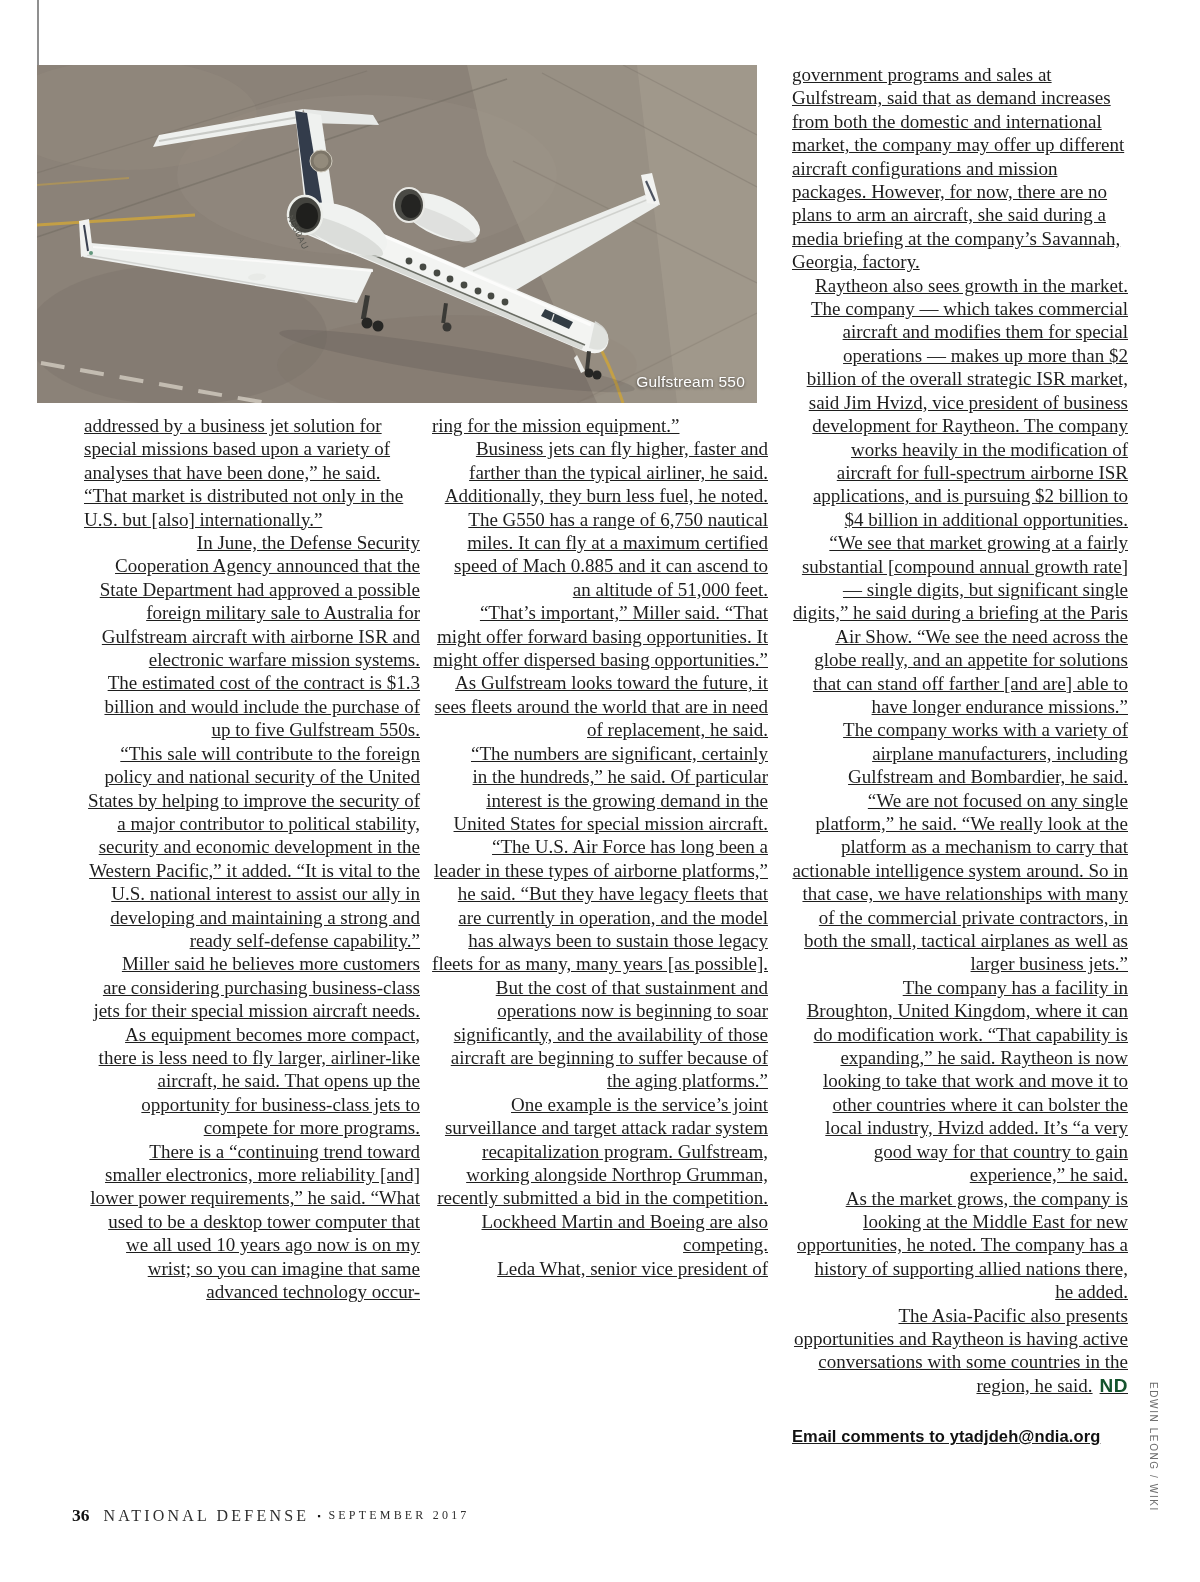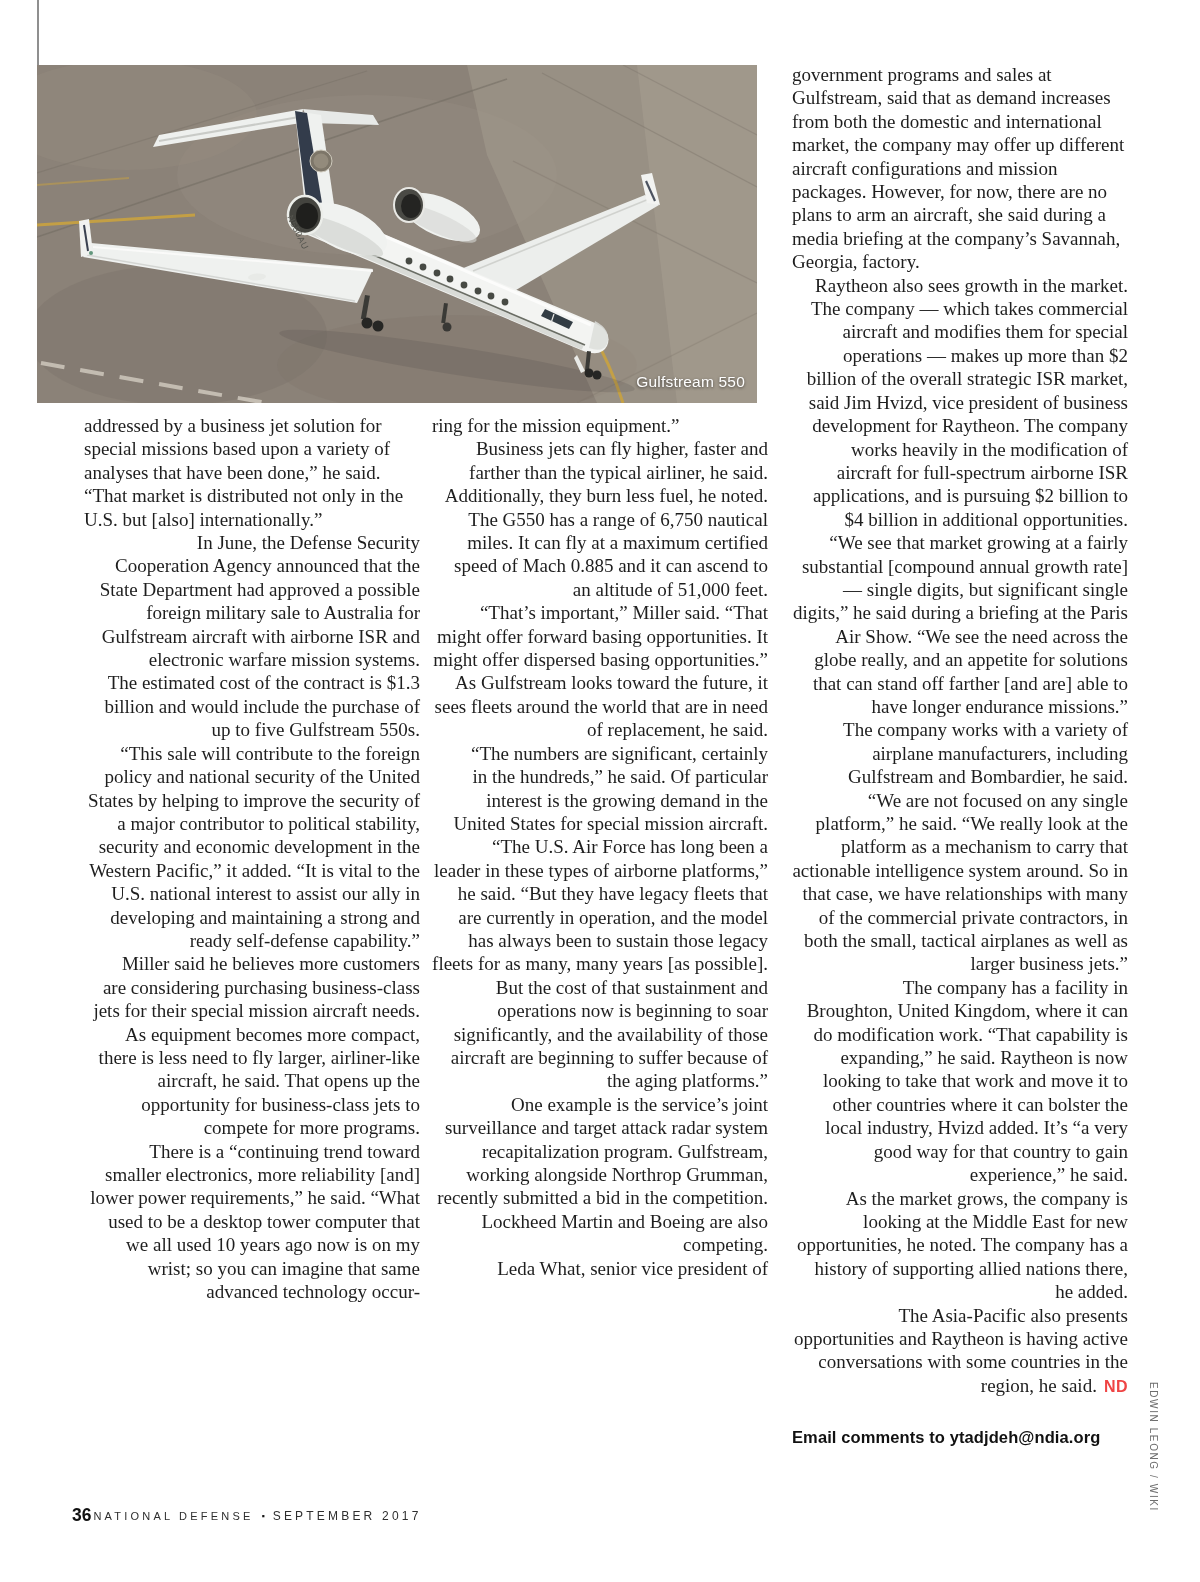--- a/index.html
+++ b/index.html
@@ -4,34 +4,34 @@
 <style>
   html,body{margin:0;padding:0;background:#e9e9e9;}
   .page{position:relative;width:1200px;height:1582px;background:#ffffff;margin:0 auto;
         font-family:"Liberation Serif","DejaVu Serif",serif;color:#1e1e1e;overflow:hidden;}
   .top-rule{position:absolute;left:37px;top:0;width:2px;height:65px;background:#8f8f8f;}
   .photo{position:absolute;left:37px;top:65px;width:720px;height:338px;}
   .photo svg{display:block;}
   .caption{position:absolute;right:12px;bottom:12px;color:#ffffff;
            font-family:"Liberation Sans",sans-serif;font-weight:normal;font-size:15.5px;
            letter-spacing:0.2px;text-shadow:0 1px 3px rgba(0,0,0,0.6);}
-  .col{position:absolute;width:336px;font-size:19px;line-height:23.4px;text-align:left;}
+  .col{position:absolute;width:336px;font-size:19px;line-height:23.4px;text-align:left;text-decoration:underline;}
   #column-1{left:84px;top:414px;}
   #column-2{left:432px;top:414px;}
   #column-3{left:792px;top:63px;}
   .para{margin:0;}
   .para.ind{text-indent:22px;text-align:right;}
-  .nd{font-family:"Liberation Sans",sans-serif;font-weight:bold;font-size:16px;
-      color:#ef4444;margin-left:7px;letter-spacing:0.5px;}
+  .nd{font-family:"Liberation Sans",sans-serif;font-weight:bold;font-size:19px;
+      color:#14532d;margin-left:7px;letter-spacing:0.5px;}
   .email{font-family:"Liberation Sans",sans-serif;font-weight:bold;font-size:16.5px;
          color:#111;margin-top:28px;letter-spacing:0.1px;}
   .footer{position:absolute;left:72px;top:1505px;display:flex;align-items:center;
-          font-family:Liberation Sans, sans-serif;}
+          font-family:Liberation Serif, serif;}
   .footer .num{font-weight:bold;font-size:17.5px;color:#111;}
-  .footer .mag{font-size:11px;letter-spacing:3.2px;color:#2e2e2e;margin-left:2px;}
+  .footer .mag{font-size:16px;letter-spacing:3.2px;color:#2e2e2e;margin-left:14px;}
   .footer .bullet{font-size:9px;color:#111;margin:0 8px;}
   .footer .issue{font-size:12px;letter-spacing:3.2px;color:#2e2e2e;}
   .credit{position:absolute;left:1148px;top:1382px;writing-mode:vertical-rl;
           font-family:"Liberation Sans",sans-serif;font-size:10px;letter-spacing:1.6px;
           color:#6e6e6e;}
 </style>
 </head>
 <body>
 
 <div class="page">

